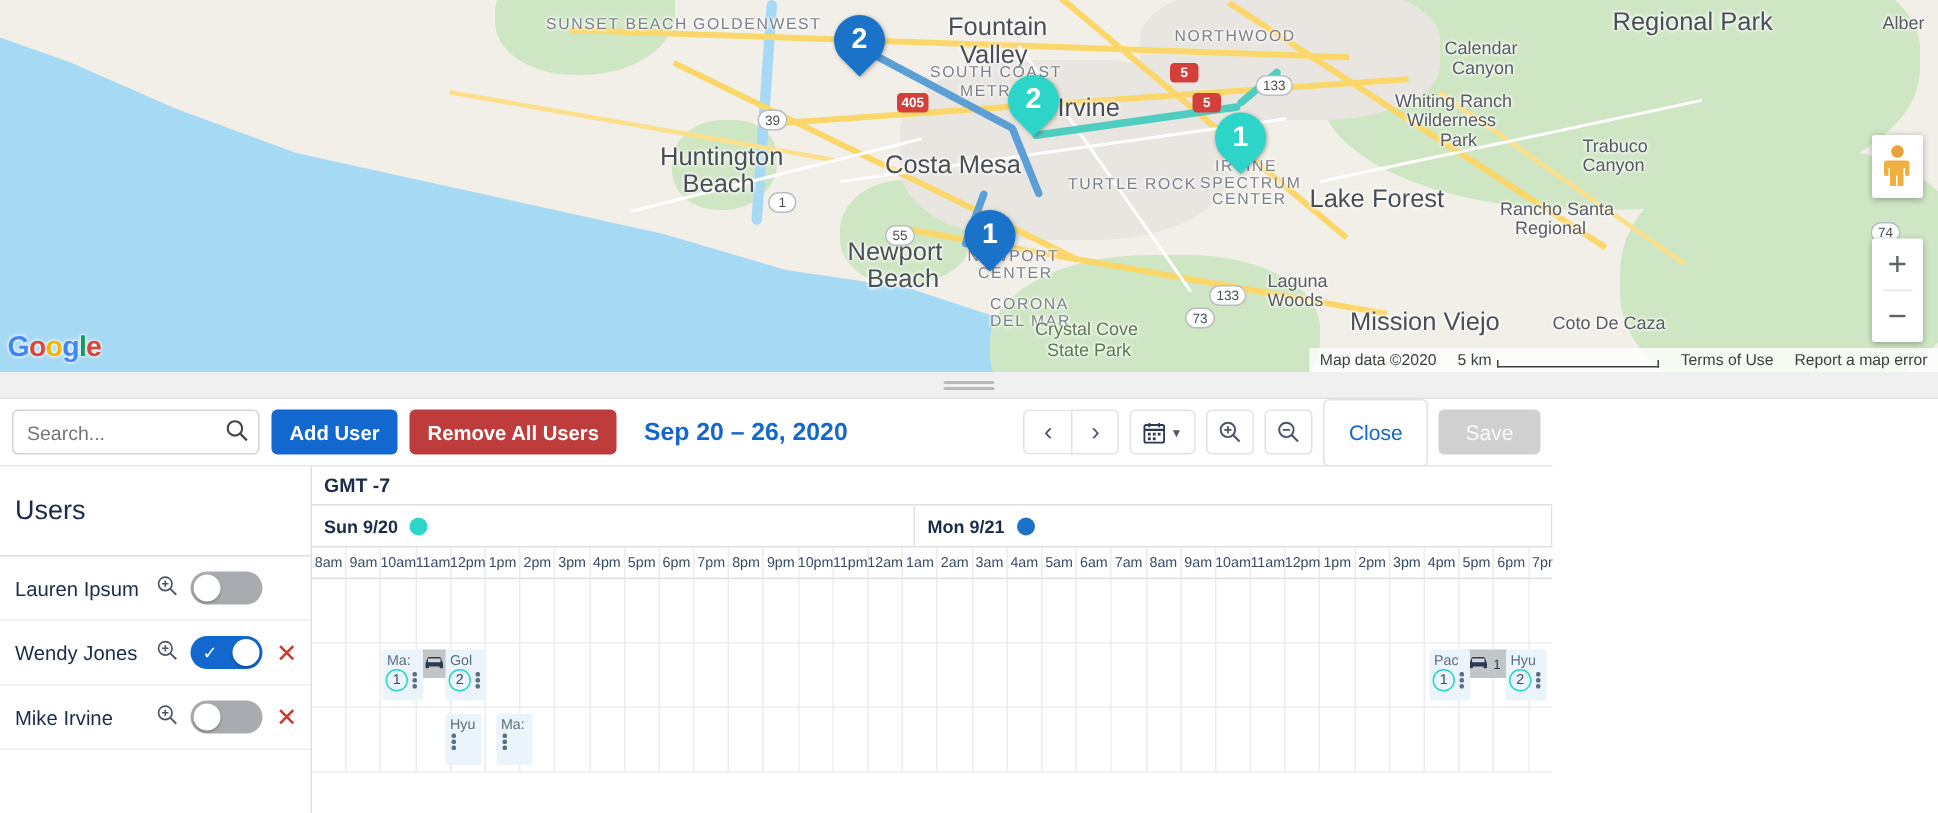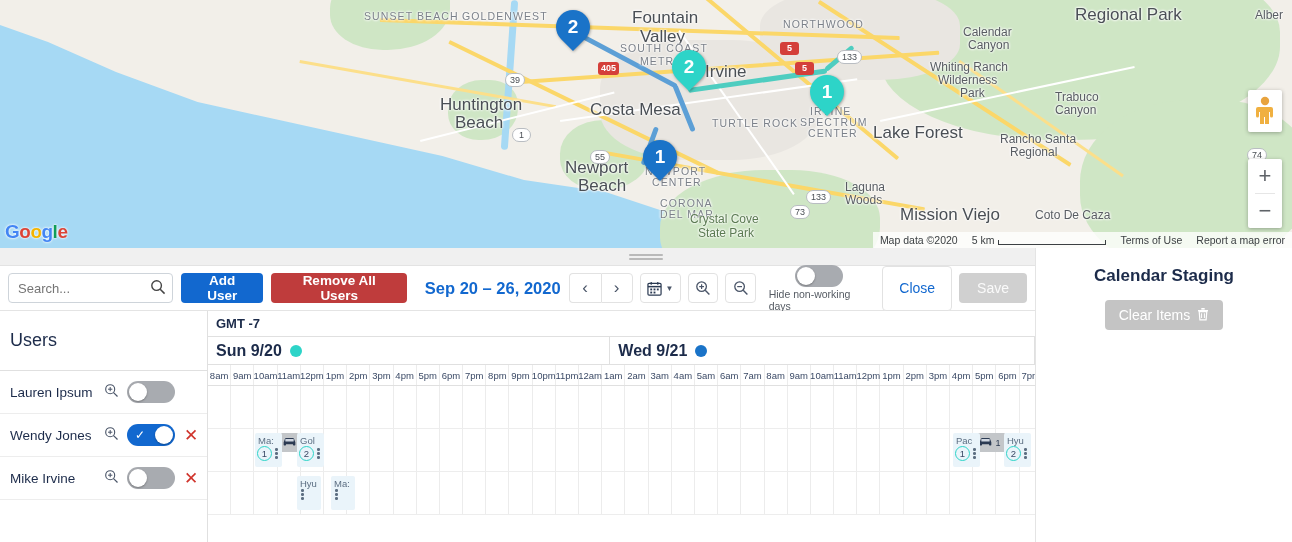--- a/index.html
+++ b/index.html
@@ -171,21 +171,21 @@
   .xbtn { color:#d0342c; font-size:17px; margin-left:9px; cursor:pointer; line-height:1; }
 
   .grid-col { flex:1; overflow:hidden; position:relative; }
   .tz {
     height:26px; border-bottom:1px solid #e0e0e0; display:flex; align-items:center;
     padding-left:8px; font-size:13px; font-weight:bold; background:#fff;
   }
   .days { display:flex; height:28px; border-bottom:1px solid #e0e0e0; }
   .day {
     display:flex; align-items:center; gap:8px; padding-left:8px; font-weight:bold;
-    font-size:16px; border-right:1px solid #e0e0e0;
+    font-size:12px; border-right:1px solid #e0e0e0;
   }
   .dot { width:12px; height:12px; border-radius:50%; }
   .hours { display:flex; height:21px; border-bottom:1px solid #e0e0e0; }
   .hour {
     font-size:9.5px; color:#3b4a66; display:flex; align-items:center; justify-content:center;
     border-right:1px solid #ececec; flex:0 0 auto;
   }
   .rows { position:relative; }
   .grow { height:43px; border-bottom:1px solid #ededed; display:flex; position:relative; }
   .gcell { border-right:1px solid #ececec; flex:0 0 auto; }
@@ -410,26 +410,20 @@
         </svg>
       </div>
       <div class="sqbtn">
         <svg width="16" height="16" viewBox="0 0 16 16">
           <circle cx="6.6" cy="6.6" r="4.8" fill="none" stroke="#4a5568" stroke-width="1.3"></circle>
           <line x1="10.2" y1="10.2" x2="14.4" y2="14.4" stroke="#4a5568" stroke-width="1.4"></line>
           <line x1="4.2" y1="6.6" x2="9" y2="6.6" stroke="#4a5568" stroke-width="1.2"></line>
         </svg>
       </div>
 
-      <div class="toggle-col">
-        <div class="switch off">
-          <div class="knob"></div>
-        </div>
-        <div class="tg-label">Hide non-working days</div>
-      </div>
 
       <button class="btn-outline">Close</button>
       <button class="btn-disabled">Save</button>
     </div>
   </div>
 
   <div class="cal">
     <div class="users-col">
       <div class="users-head">Users</div>
       <div id="user-rows">
@@ -476,21 +470,21 @@
     </div>
 
     <div class="grid-col">
       <div class="tz">GMT -7</div>
       <div class="days" id="days-row">
           <div class="day" style="width: 417.6px;">
             <span>Sun 9/20</span>
             <span class="dot" style="background: rgb(45, 212, 200);"></span>
           </div>
           <div class="day" style="width: 440.8px;">
-            <span>Wed 9/21</span>
+            <span>Mon 9/21</span>
             <span class="dot" style="background: rgb(26, 115, 200);"></span>
           </div>
         </div>
       <div class="hours" id="hours-row">
           <div class="hour" style="width: 23.2px;">8am</div>
           <div class="hour" style="width: 23.2px;">9am</div>
           <div class="hour" style="width: 23.2px;">10am</div>
           <div class="hour" style="width: 23.2px;">11am</div>
           <div class="hour" style="width: 23.2px;">12pm</div>
           <div class="hour" style="width: 23.2px;">1pm</div>
@@ -714,30 +708,14 @@
                   <i></i>
                   <i></i>
                 </span>
               </div>
             </div>
           </div>
         </div>
     </div>
   </div>
 
-  <div class="staging">
-    <h2>Calendar Staging</h2>
-    <button class="clear-btn">
-      <span>Clear Items</span>
-      <span>
-        <svg width="12" height="14" viewBox="0 0 12 14">
-          <rect x="1" y="3" width="10" height="1.4" fill="#fff"></rect>
-          <rect x="4.3" y="1" width="3.4" height="1.6" fill="#fff"></rect>
-          <path d="M2.2 4.6 h7.6 l-0.7 8.2 h-6.2 z" fill="none" stroke="#fff" stroke-width="1.2"></path>
-          <line x1="4.6" y1="6.3" x2="4.6" y2="11" stroke="#fff" stroke-width="1"></line>
-          <line x1="7.4" y1="6.3" x2="7.4" y2="11" stroke="#fff" stroke-width="1"></line>
-        </svg>
-      </span>
-    </button>
-    
-  </div>
 
 </div>
 
 </body></html>

